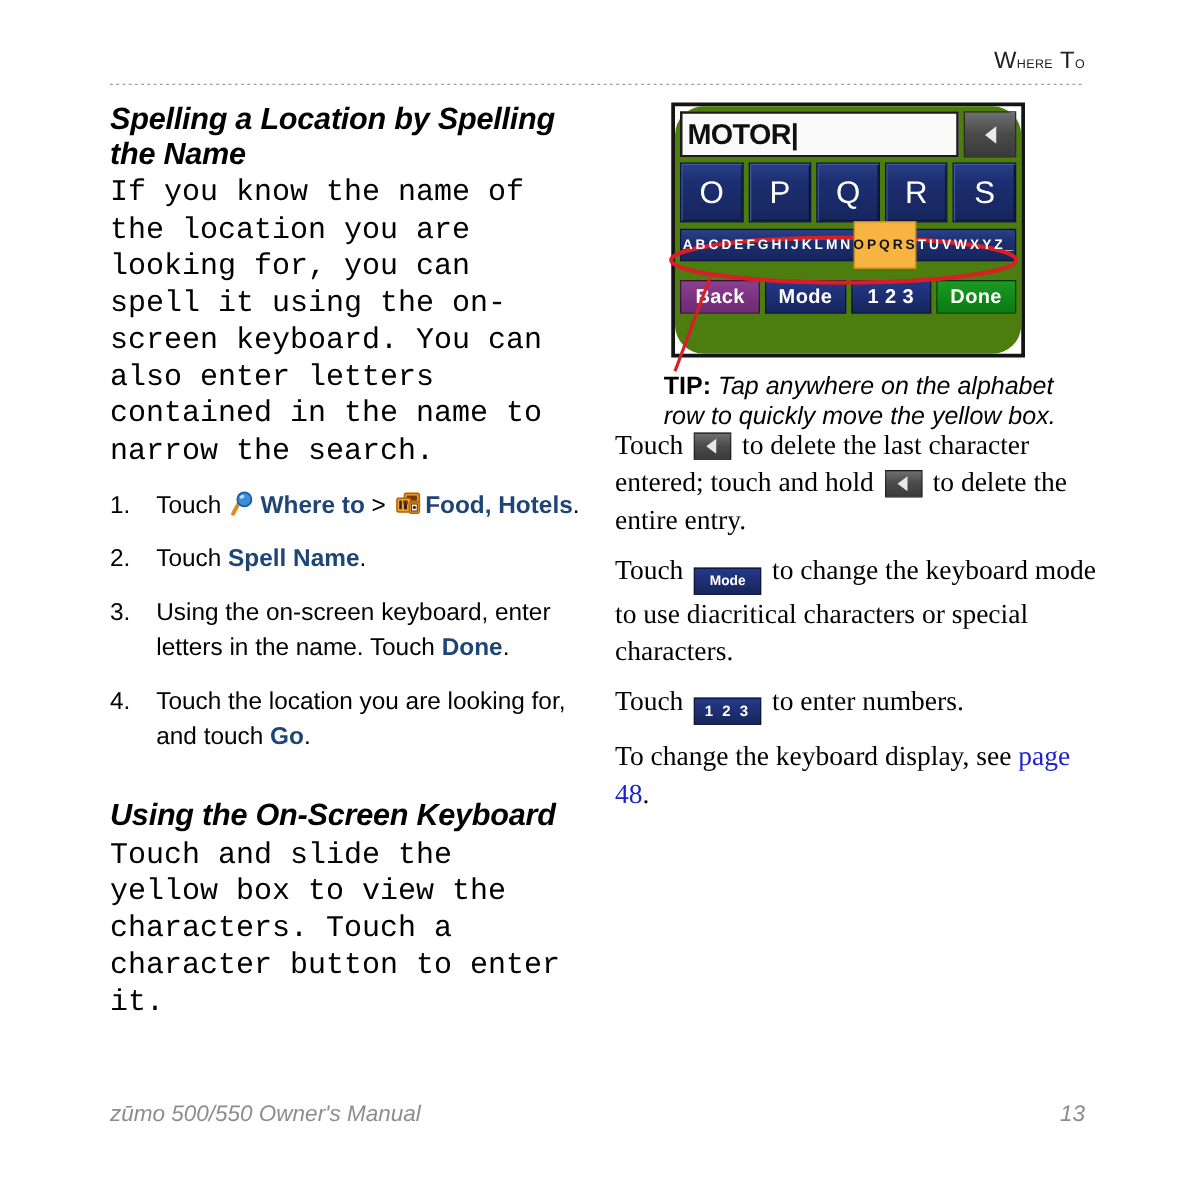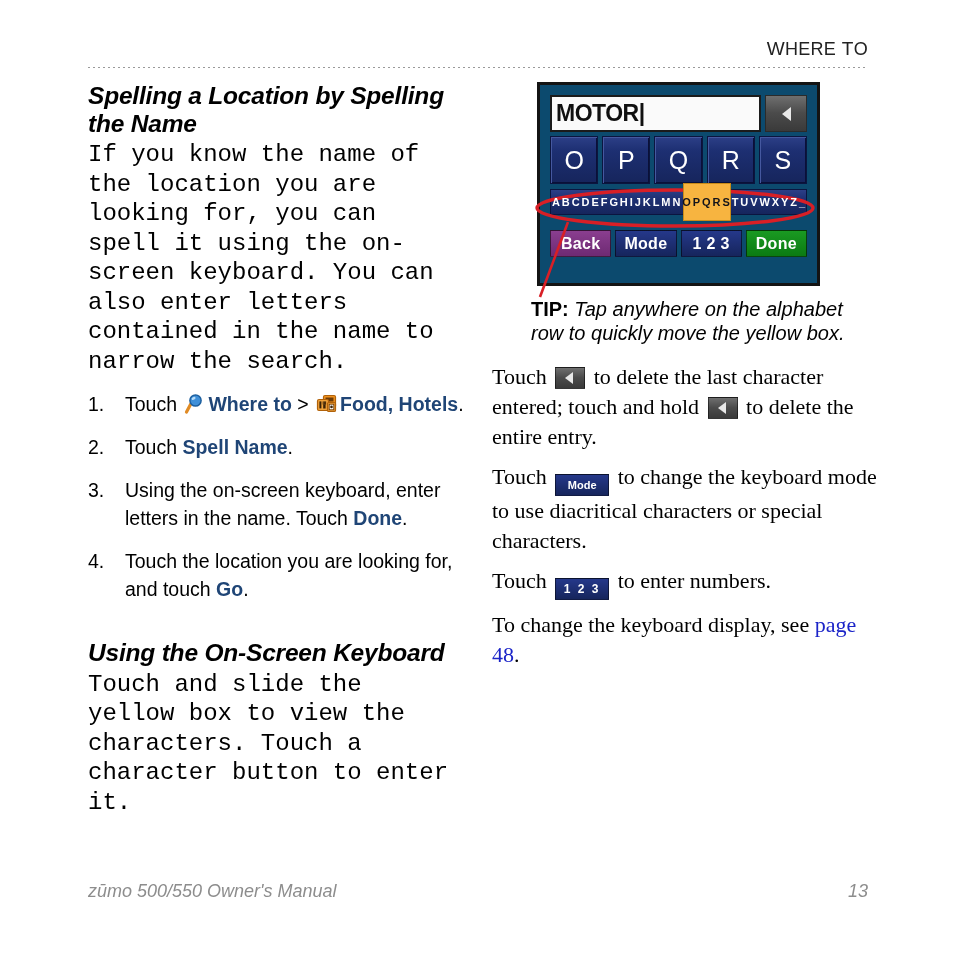--- a/index.html
+++ b/index.html
@@ -24,21 +24,21 @@
     width: 780px;
     text-align: right;
   }
   #page-header .hdr-text {
     font-family: "Liberation Sans", sans-serif;
     font-size: 19px;
     color: #222;
     letter-spacing: .3px;
   }
   #page-header .hdr-text .sc {
-    font-size: 18px;
+    font-size: 10px;
   }
   #header-rule {
     position: absolute;
     top: 67px;
     left: 88px;
     width: 780px;
     height: 2px;
     background-image: linear-gradient(to right, #9a9a9a 0 2px, transparent 2px 5px);
     background-size: 5px 1px;
     background-repeat: repeat-x;
@@ -118,23 +118,24 @@
     left: 537px;
     width: 283px;
     height: 204px;
     background: #ffffff;
     border: 3px solid #141414;
     box-sizing: border-box;
   }
   .dev-inner {
     position: absolute;
     inset: 0;
-    background: #0c4a6e;
-    padding: 10px;
-    box-sizing: border-box;
+    background: #4d7c0f;
+    padding: 4px;
+    box-sizing: border-box;
+    border-radius: 23px;
   }
   .dev-entryrow {
     display: flex;
     height: 37px;
     gap: 4px;
   }
   .dev-textfield {
     flex: 1;
     background: #fafafa;
     border: 2px solid #1b1b1b;
@@ -265,21 +266,21 @@
     font-family: "Liberation Sans", sans-serif;
     font-size: 20px;
     line-height: 24px;
   }
   #tip-block .tip-label { font-weight: bold; font-style: normal; }
   #tip-block .tip-text { font-style: italic; }
 
   
   #right-prose {
     position: absolute;
-    top: 362px;
+    top: 341px;
     left: 492px;
     width: 390px;
   }
   #right-prose p {
     font-family: "Liberation Serif", serif;
     font-size: 22px;
     line-height: 30px;
     margin: 0 0 10px 0;
   }
   .page-link { color: #1b24c8; }

